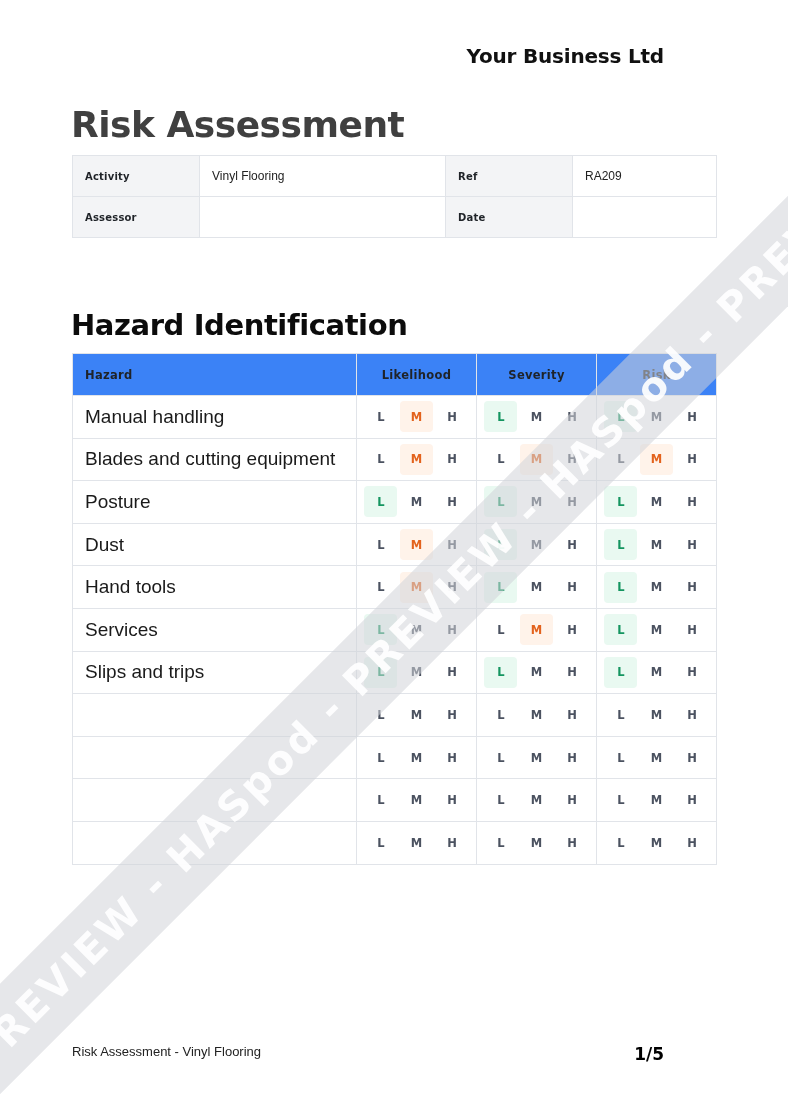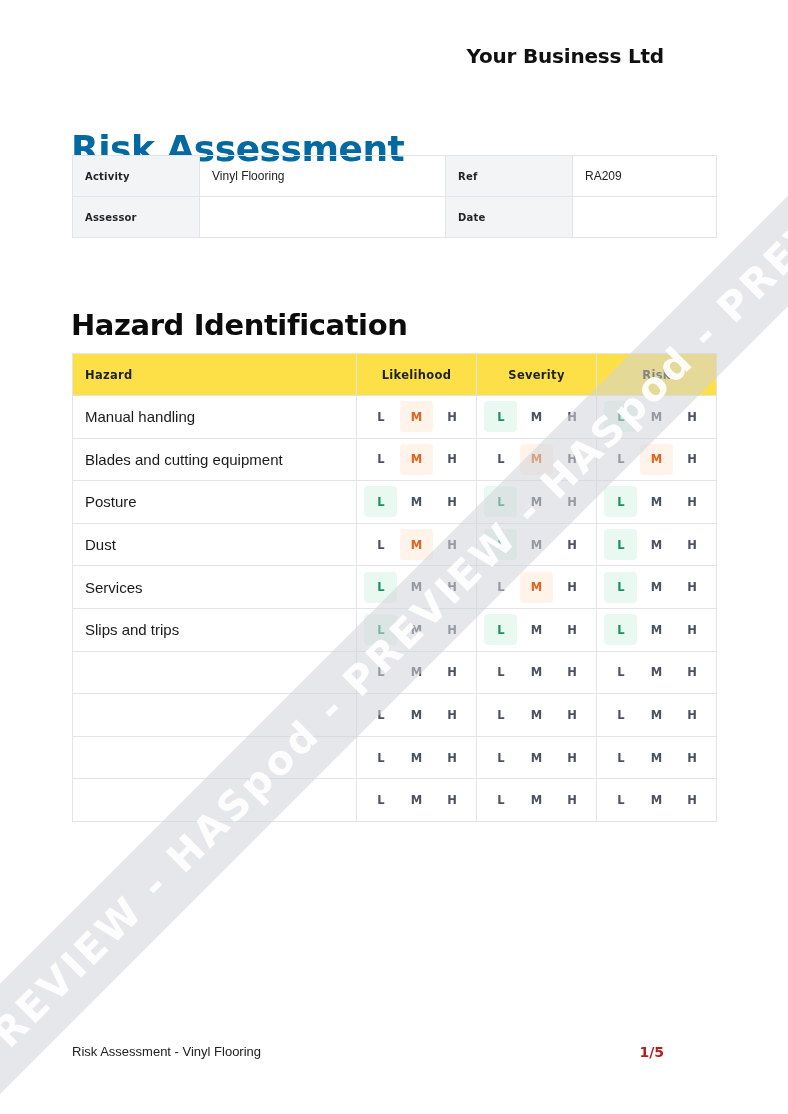--- a/index.html
+++ b/index.html
@@ -1,43 +1,43 @@
 <!DOCTYPE html>
 <html><head>
 <meta charset="utf-8">
 <style>
   * { box-sizing: border-box; margin: 0; padding: 0; }
   html, body { width: 788px; height: 1114px; background: #ffffff; overflow: hidden; }
   body { position: relative; font-family: "DejaVu Sans", "Liberation Sans", sans-serif; color: #111; }
   .page { position: absolute; left: 0; top: 0; width: 736px; height: 1114px; }
 
   .company { position: absolute; right: 72px; top: 44px; font-size: 20px; font-weight: bold; color: #111; letter-spacing: -0.2px; }
-  .title { position: absolute; left: 71px; top: 104px; font-size: 36px; font-weight: bold; color: #0369a1; letter-spacing: -0.5px; margin-top: 24px; }
+  .title { position: absolute; left: 71px; top: 104px; font-size: 36px; font-weight: bold; color: #404040; letter-spacing: -0.5px; }
   .section-title { position: absolute; left: 71px; top: 308px; font-size: 29px; font-weight: bold; color: #0c0c0c; letter-spacing: -0.4px; }
 
   table { border-collapse: collapse; position: absolute; left: 72px; table-layout: fixed; }
   td, th { border: 1.5px solid #e1e4e9; }
 
   .info { top: 155px; width: 644px; }
   .info td { height: 41px; font-size: 13px; padding: 0 12px; vertical-align: middle; }
   .info td.lbl { background: #f3f4f6; font-weight: bold; font-size: 10px; color: #1f2328; letter-spacing: 0.2px; }
   .info td.val { color: #222; font-family: "Liberation Sans", sans-serif; font-size: 12px; }
 
   .hazards { top: 353px; width: 644px; }
-  .hazards th { height: 42px; background: #fde047; font-size: 11.5px; font-weight: bold; color: #1f2328; letter-spacing: 0.3px; margin-left: 8px; }
+  .hazards th { height: 42px; background: #3b82f6; font-size: 11.5px; font-weight: bold; color: #1f2328; letter-spacing: 0.3px; margin-left: 8px; }
   .hazards th.h-name { text-align: left; padding-left: 12px; }
   .hazards td { height: 42.6px; vertical-align: middle; }
-  .hazards td.name { padding-left: 12px; font-family: "Liberation Sans", sans-serif; font-size: 15px; color: #1a1a1a; }
+  .hazards td.name { padding-left: 12px; font-family: "Liberation Sans", sans-serif; font-size: 19px; color: #1a1a1a; }
   .lmh { display: flex; justify-content: space-around; align-items: center; padding: 0 6px; }
   .lvl { width: 33px; height: 31px; display: flex; align-items: center; justify-content: center; font-size: 11.5px; font-weight: bold; color: #4b5260; border-radius: 4px; }
   .lvl.on-L { background: #e9f9f1; color: #149560; }
   .lvl.on-M { background: #fff3ea; color: #e3621c; }
 
   .footer-left { position: absolute; left: 72px; top: 1044px; font-family: "Liberation Sans", sans-serif; font-size: 13px; color: #222; }
-  .footer-right { position: absolute; right: 72px; top: 1044px; font-size: 14px; font-weight: bold; color: #b91c1c; }
+  .footer-right { position: absolute; right: 72px; top: 1044px; font-size: 17px; font-weight: bold; color: #000000; }
 
   .watermark { position: absolute; left: -220px; top: 570px; width: 1300px; height: 78px; background: rgba(210,212,216,0.55);
     transform: rotate(-45deg); transform-origin: center; display: flex; align-items: center; justify-content: center;
     font-size: 40px; font-weight: bold; color: rgba(255,255,255,0.92); letter-spacing: 3px; white-space: nowrap; pointer-events: none; }
 </style>
 </head>
 <body>
 
 <div class="page">
   <div class="company">Your Business Ltd</div>
@@ -174,20 +174,44 @@
           </td>
           <td>
             <div class="lmh">
               <span class="lvl on-L">L</span>
               <span class="lvl">M</span>
               <span class="lvl">H</span>
             </div>
           </td>
         </tr>
         <tr>
+          <td class="name">Hand tools</td>
+          <td>
+            <div class="lmh">
+              <span class="lvl">L</span>
+              <span class="lvl on-M">M</span>
+              <span class="lvl">H</span>
+            </div>
+          </td>
+          <td>
+            <div class="lmh">
+              <span class="lvl on-L">L</span>
+              <span class="lvl">M</span>
+              <span class="lvl">H</span>
+            </div>
+          </td>
+          <td>
+            <div class="lmh">
+              <span class="lvl on-L">L</span>
+              <span class="lvl">M</span>
+              <span class="lvl">H</span>
+            </div>
+          </td>
+        </tr>
+        <tr>
           <td class="name">Services</td>
           <td>
             <div class="lmh">
               <span class="lvl on-L">L</span>
               <span class="lvl">M</span>
               <span class="lvl">H</span>
             </div>
           </td>
           <td>
             <div class="lmh">

